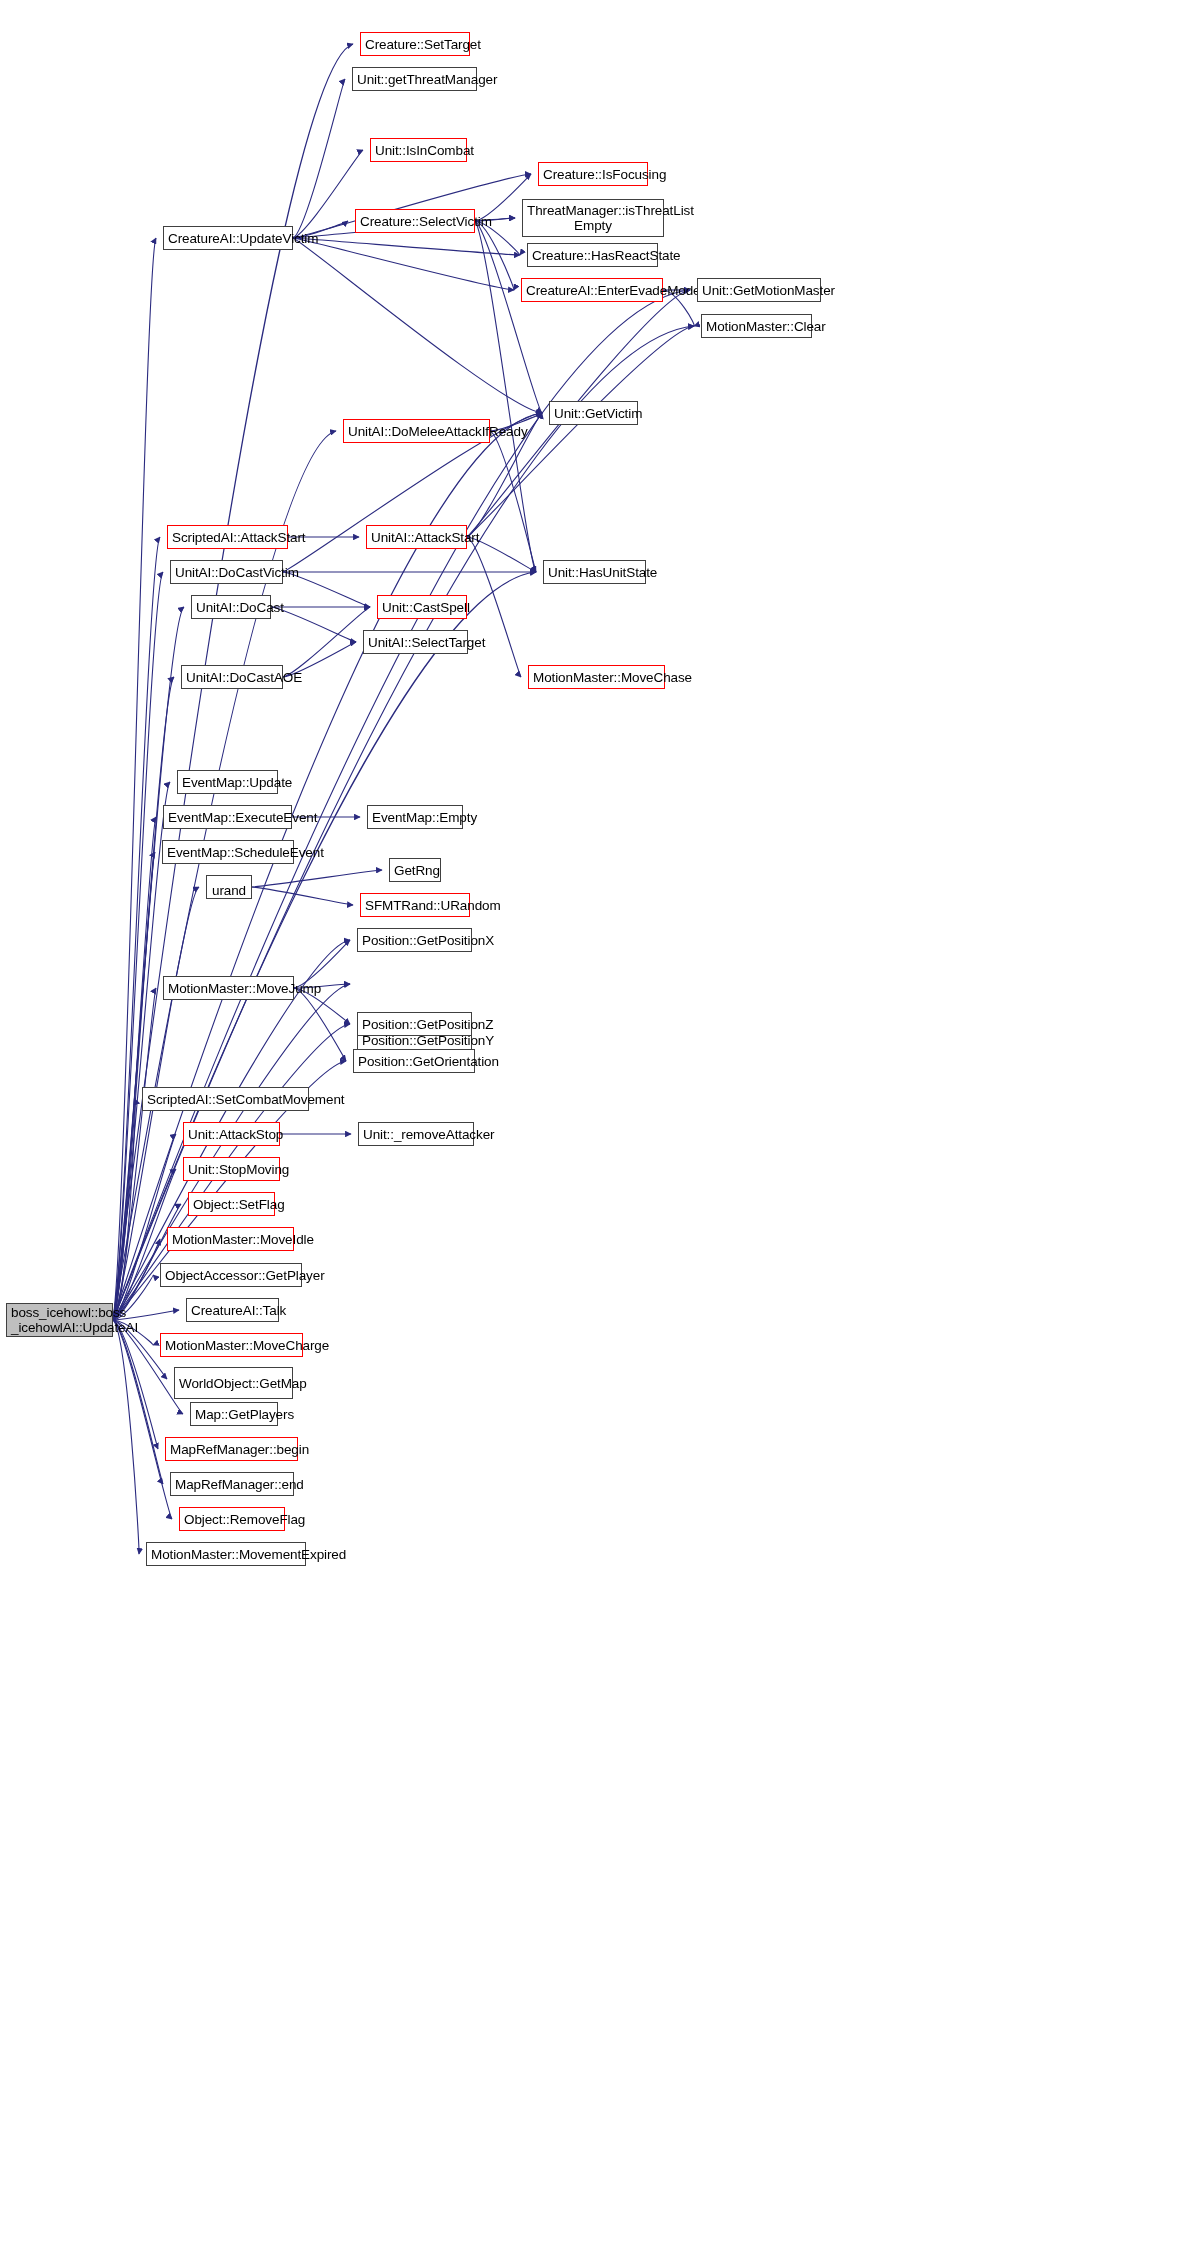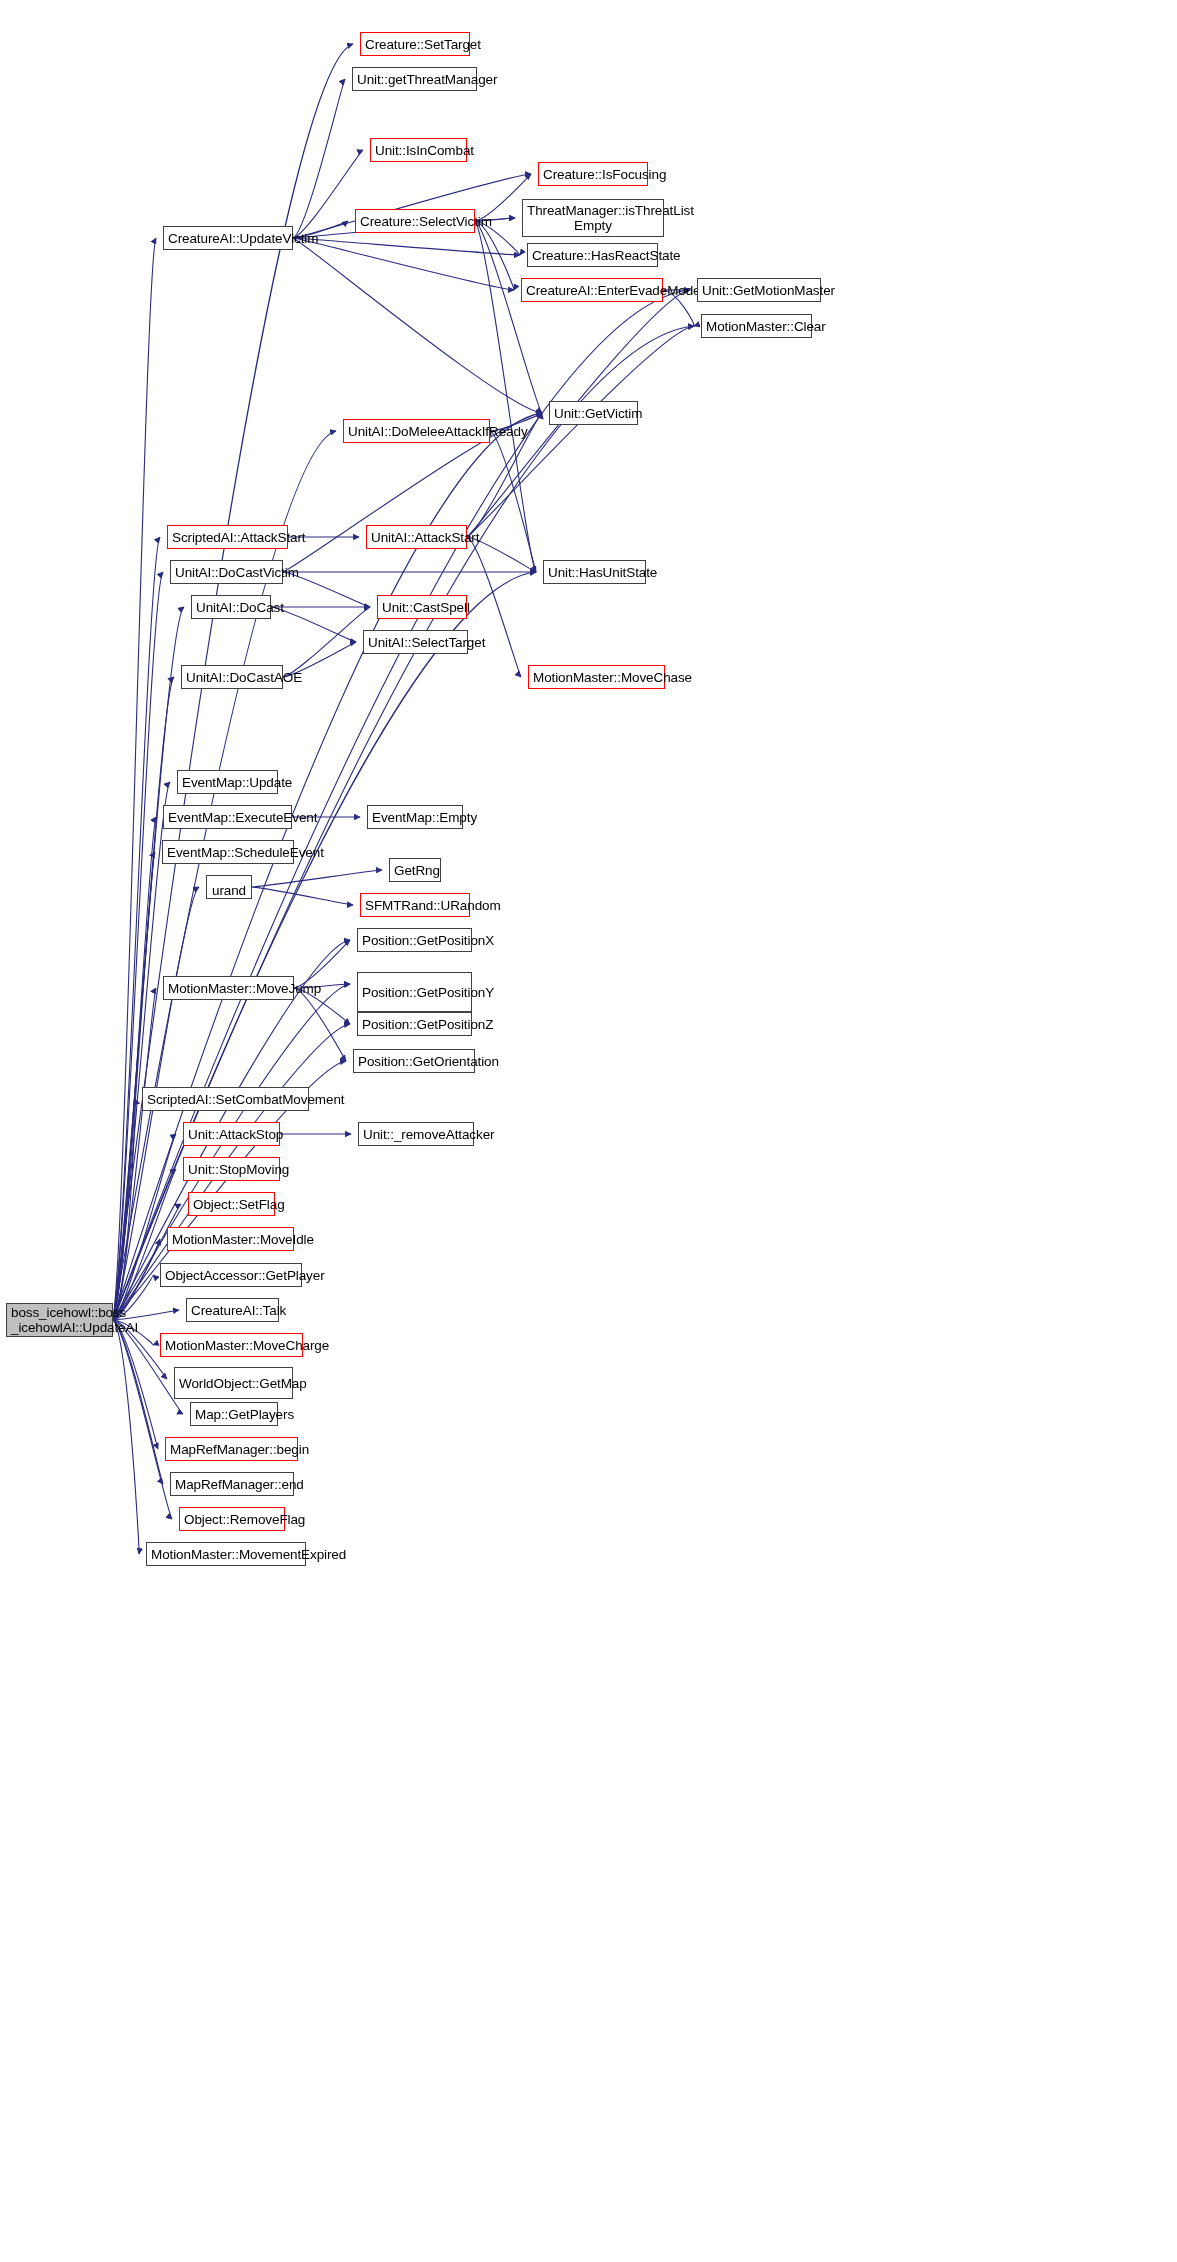--- a/index.html
+++ b/index.html
@@ -169,21 +169,21 @@
       <div class="node" style="left: 181px; top: 665px; width: 102px; height: 24px;"><span class="node-label">UnitAI::DoCastAOE</span></div>
       <div class="node red" style="left: 528px; top: 665px; width: 137px; height: 24px;"><span class="node-label">MotionMaster::MoveChase</span></div>
       <div class="node" style="left: 177px; top: 770px; width: 101px; height: 24px;"><span class="node-label">EventMap::Update</span></div>
       <div class="node" style="left: 163px; top: 805px; width: 129px; height: 24px; text-align: center;"><span class="node-label">EventMap::ExecuteEvent</span></div>
       <div class="node" style="left: 367px; top: 805px; width: 96px; height: 24px;"><span class="node-label">EventMap::Empty</span></div>
       <div class="node" style="left: 162px; top: 840px; width: 132px; height: 24px;"><span class="node-label">EventMap::ScheduleEvent</span></div>
       <div class="node" style="left: 206px; top: 875px; width: 46px; height: 24px; align-items: flex-end;"><span class="node-label">urand</span></div>
       <div class="node" style="left: 389px; top: 858px; width: 52px; height: 24px;"><span class="node-label">GetRng</span></div>
       <div class="node red" style="left: 360px; top: 893px; width: 110px; height: 24px;"><span class="node-label">SFMTRand::URandom</span></div>
       <div class="node" style="left: 357px; top: 928px; width: 115px; height: 24px;"><span class="node-label">Position::GetPositionX</span></div>
-      <div class="node" style="left: 357px; top: 972px; width: 115px; height: 40px;"><span class="node-label">Position::GetPositionY</span></div>
+      <div class="node" style="left: 357px; top: 1020px; width: 115px; height: 40px;"><span class="node-label">Position::GetPositionY</span></div>
       <div class="node" style="left: 163px; top: 976px; width: 131px; height: 24px;"><span class="node-label">MotionMaster::MoveJump</span></div>
       <div class="node" style="left: 357px; top: 1012px; width: 115px; height: 24px;"><span class="node-label">Position::GetPositionZ</span></div>
       <div class="node" style="left: 353px; top: 1049px; width: 122px; height: 24px;"><span class="node-label">Position::GetOrientation</span></div>
       <div class="node" style="left: 142px; top: 1087px; width: 167px; height: 24px;"><span class="node-label">ScriptedAI::SetCombatMovement</span></div>
       <div class="node red" style="left: 183px; top: 1122px; width: 97px; height: 24px;"><span class="node-label">Unit::AttackStop</span></div>
       <div class="node" style="left: 358px; top: 1122px; width: 116px; height: 24px;"><span class="node-label">Unit::_removeAttacker</span></div>
       <div class="node red" style="left: 183px; top: 1157px; width: 97px; height: 24px;"><span class="node-label">Unit::StopMoving</span></div>
       <div class="node red" style="left: 188px; top: 1192px; width: 87px; height: 24px;"><span class="node-label">Object::SetFlag</span></div>
       <div class="node red" style="left: 167px; top: 1227px; width: 127px; height: 24px;"><span class="node-label">MotionMaster::MoveIdle</span></div>
       <div class="node" style="left: 160px; top: 1263px; width: 142px; height: 24px;"><span class="node-label">ObjectAccessor::GetPlayer</span></div>

